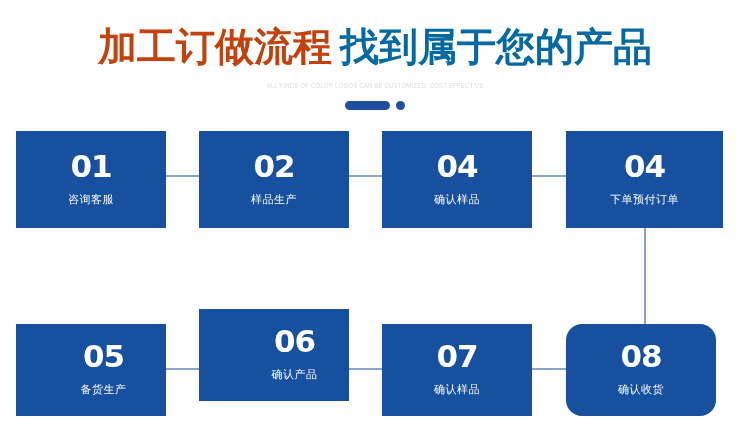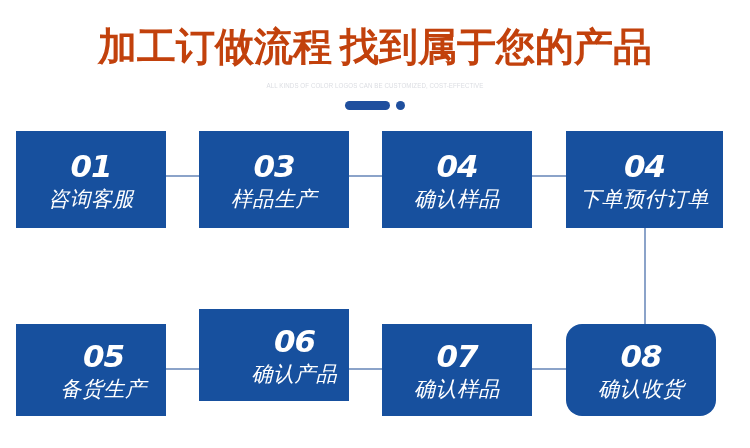--- a/index.html
+++ b/index.html
@@ -32,21 +32,21 @@
     font-size: 39px;
     font-weight: bold;
     line-height: 50px;
     white-space: nowrap;
     letter-spacing: 0px;
   }
   .title-blue {
     color: #c2410c;
   }
   .title-dark {
-    color: #c2410c;
+    color: #0369a1;
     margin-left: 8px;
     font-family: Liberation Mono, monospace;
   }
   .subtitle {
     position: absolute;
     left: 0;
     top: 82px;
     width: 750px;
     text-align: center;
     font-size: 7px;
@@ -91,32 +91,31 @@
   .step-box {
     position: absolute;
     background: #17509e;
     box-sizing: border-box;
     display: flex;
     flex-direction: column;
     align-items: center;
     justify-content: center;
     color: #ffffff;
     z-index: 2;
-    font-style: italic;
   }
   .step-num {
     font-size: 31px;
     font-weight: bold;
     line-height: 34px;
     letter-spacing: -1px;
     color: #ffffff;
     font-family: "DejaVu Sans", "Liberation Sans", sans-serif;
   }
   .step-label {
-    font-size: 21px;
+    font-size: 11px;
     line-height: 24px;
     margin-top: 4px;
     color: #ffffff;
     white-space: nowrap;
     letter-spacing: 0.5px;
   }
 
   
   .conn-h {
     position: absolute;
@@ -156,21 +155,21 @@
   <div class="conn-h" style="left:160px; top:368px; width:44px;"></div>
   <div class="conn-h" style="left:345px; top:368px; width:44px;"></div>
   <div class="conn-h" style="left:528px; top:368px; width:44px;"></div>
 
   <div class="step-box" style="left:16px; top:131px; width:150px; height:97px;">
     <span class="step-num">01</span>
     <span class="step-label">咨询客服</span>
   </div>
 
   <div class="step-box" style="left:199px; top:131px; width:150px; height:97px;">
-    <span class="step-num">03</span>
+    <span class="step-num">02</span>
     <span class="step-label">样品生产</span>
   </div>
 
   <div class="step-box" style="left:382px; top:131px; width:150px; height:97px;">
     <span class="step-num">04</span>
     <span class="step-label">确认样品</span>
   </div>
 
   <div class="step-box" style="left:566px; top:131px; width:157px; height:97px;">
     <span class="step-num">04</span>

